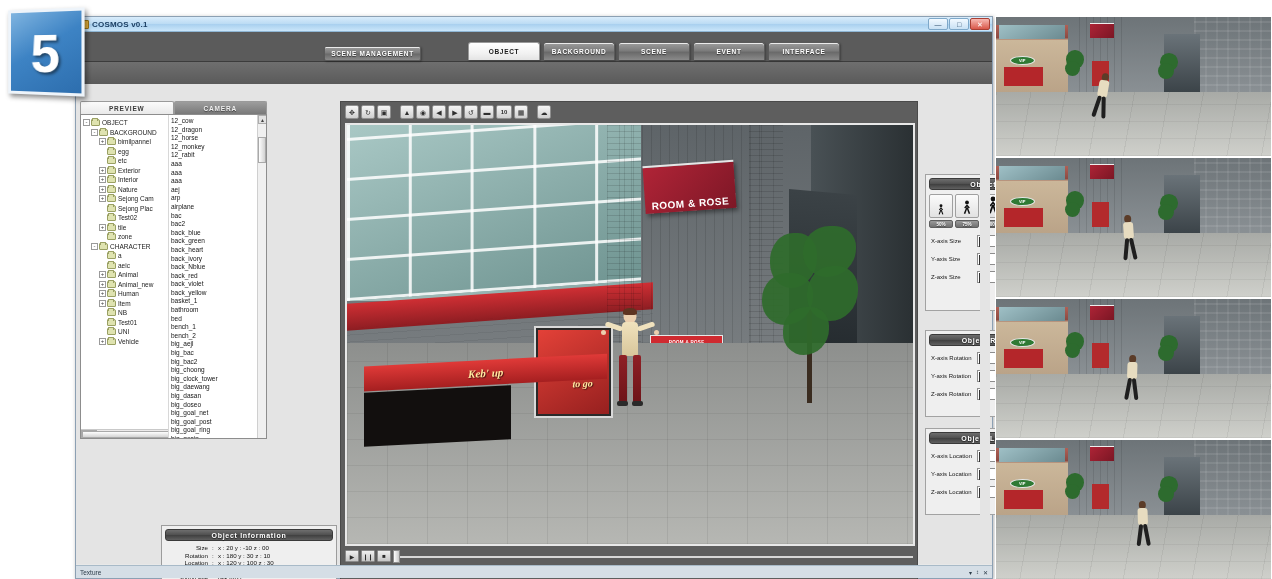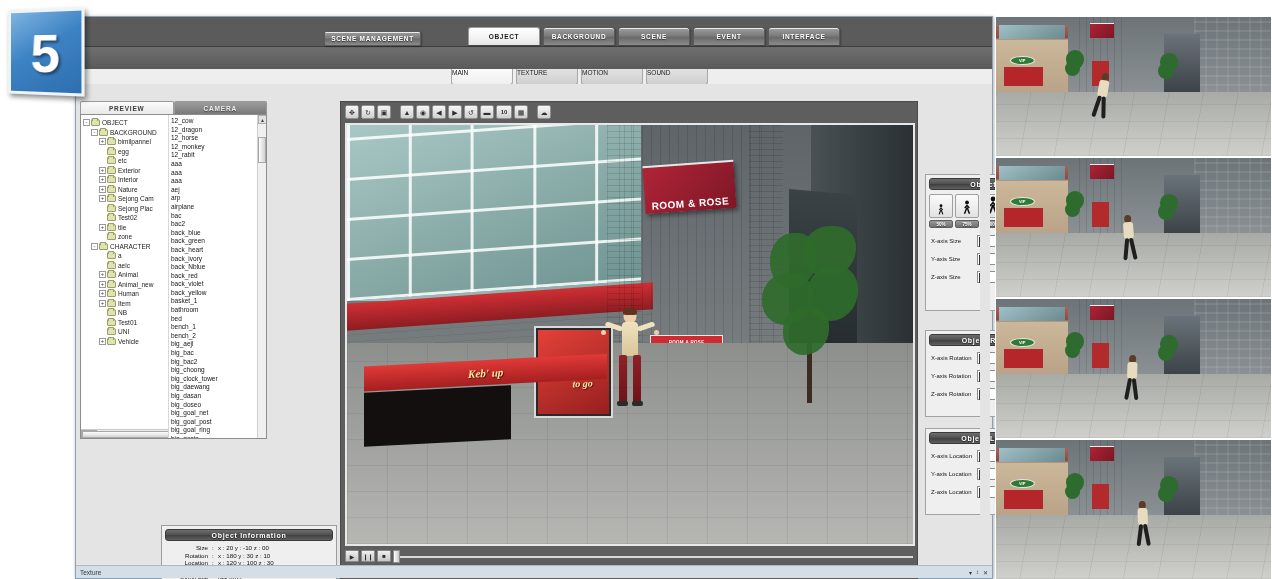--- a/index.html
+++ b/index.html
@@ -416,20 +416,29 @@
 
 <div id="root">
 
   <div id="step-badge">
     <div class="plate"></div>
     <div class="num">5</div>
   </div>
 
   <div id="app-window">
 
+    <div id="titlebar">
+      <div class="ico"></div>
+      <div class="ttl">COSMOS v0.1</div>
+      <div class="wbtns">
+        <div class="wbtn">—</div>
+        <div class="wbtn">□</div>
+        <div class="wbtn close">✕</div>
+      </div>
+    </div>
 
     <div id="menu-strip"></div>
 
     <div id="tabs-row">
       <div class="btn3d dark" id="scene-mgmt-btn">SCENE MANAGEMENT</div>
       <div id="maintabs">
         <div class="btn3d mt active">OBJECT</div>
         <div class="btn3d mt dark">BACKGROUND</div>
         <div class="btn3d mt dark">SCENE</div>
         <div class="btn3d mt dark">EVENT</div>

